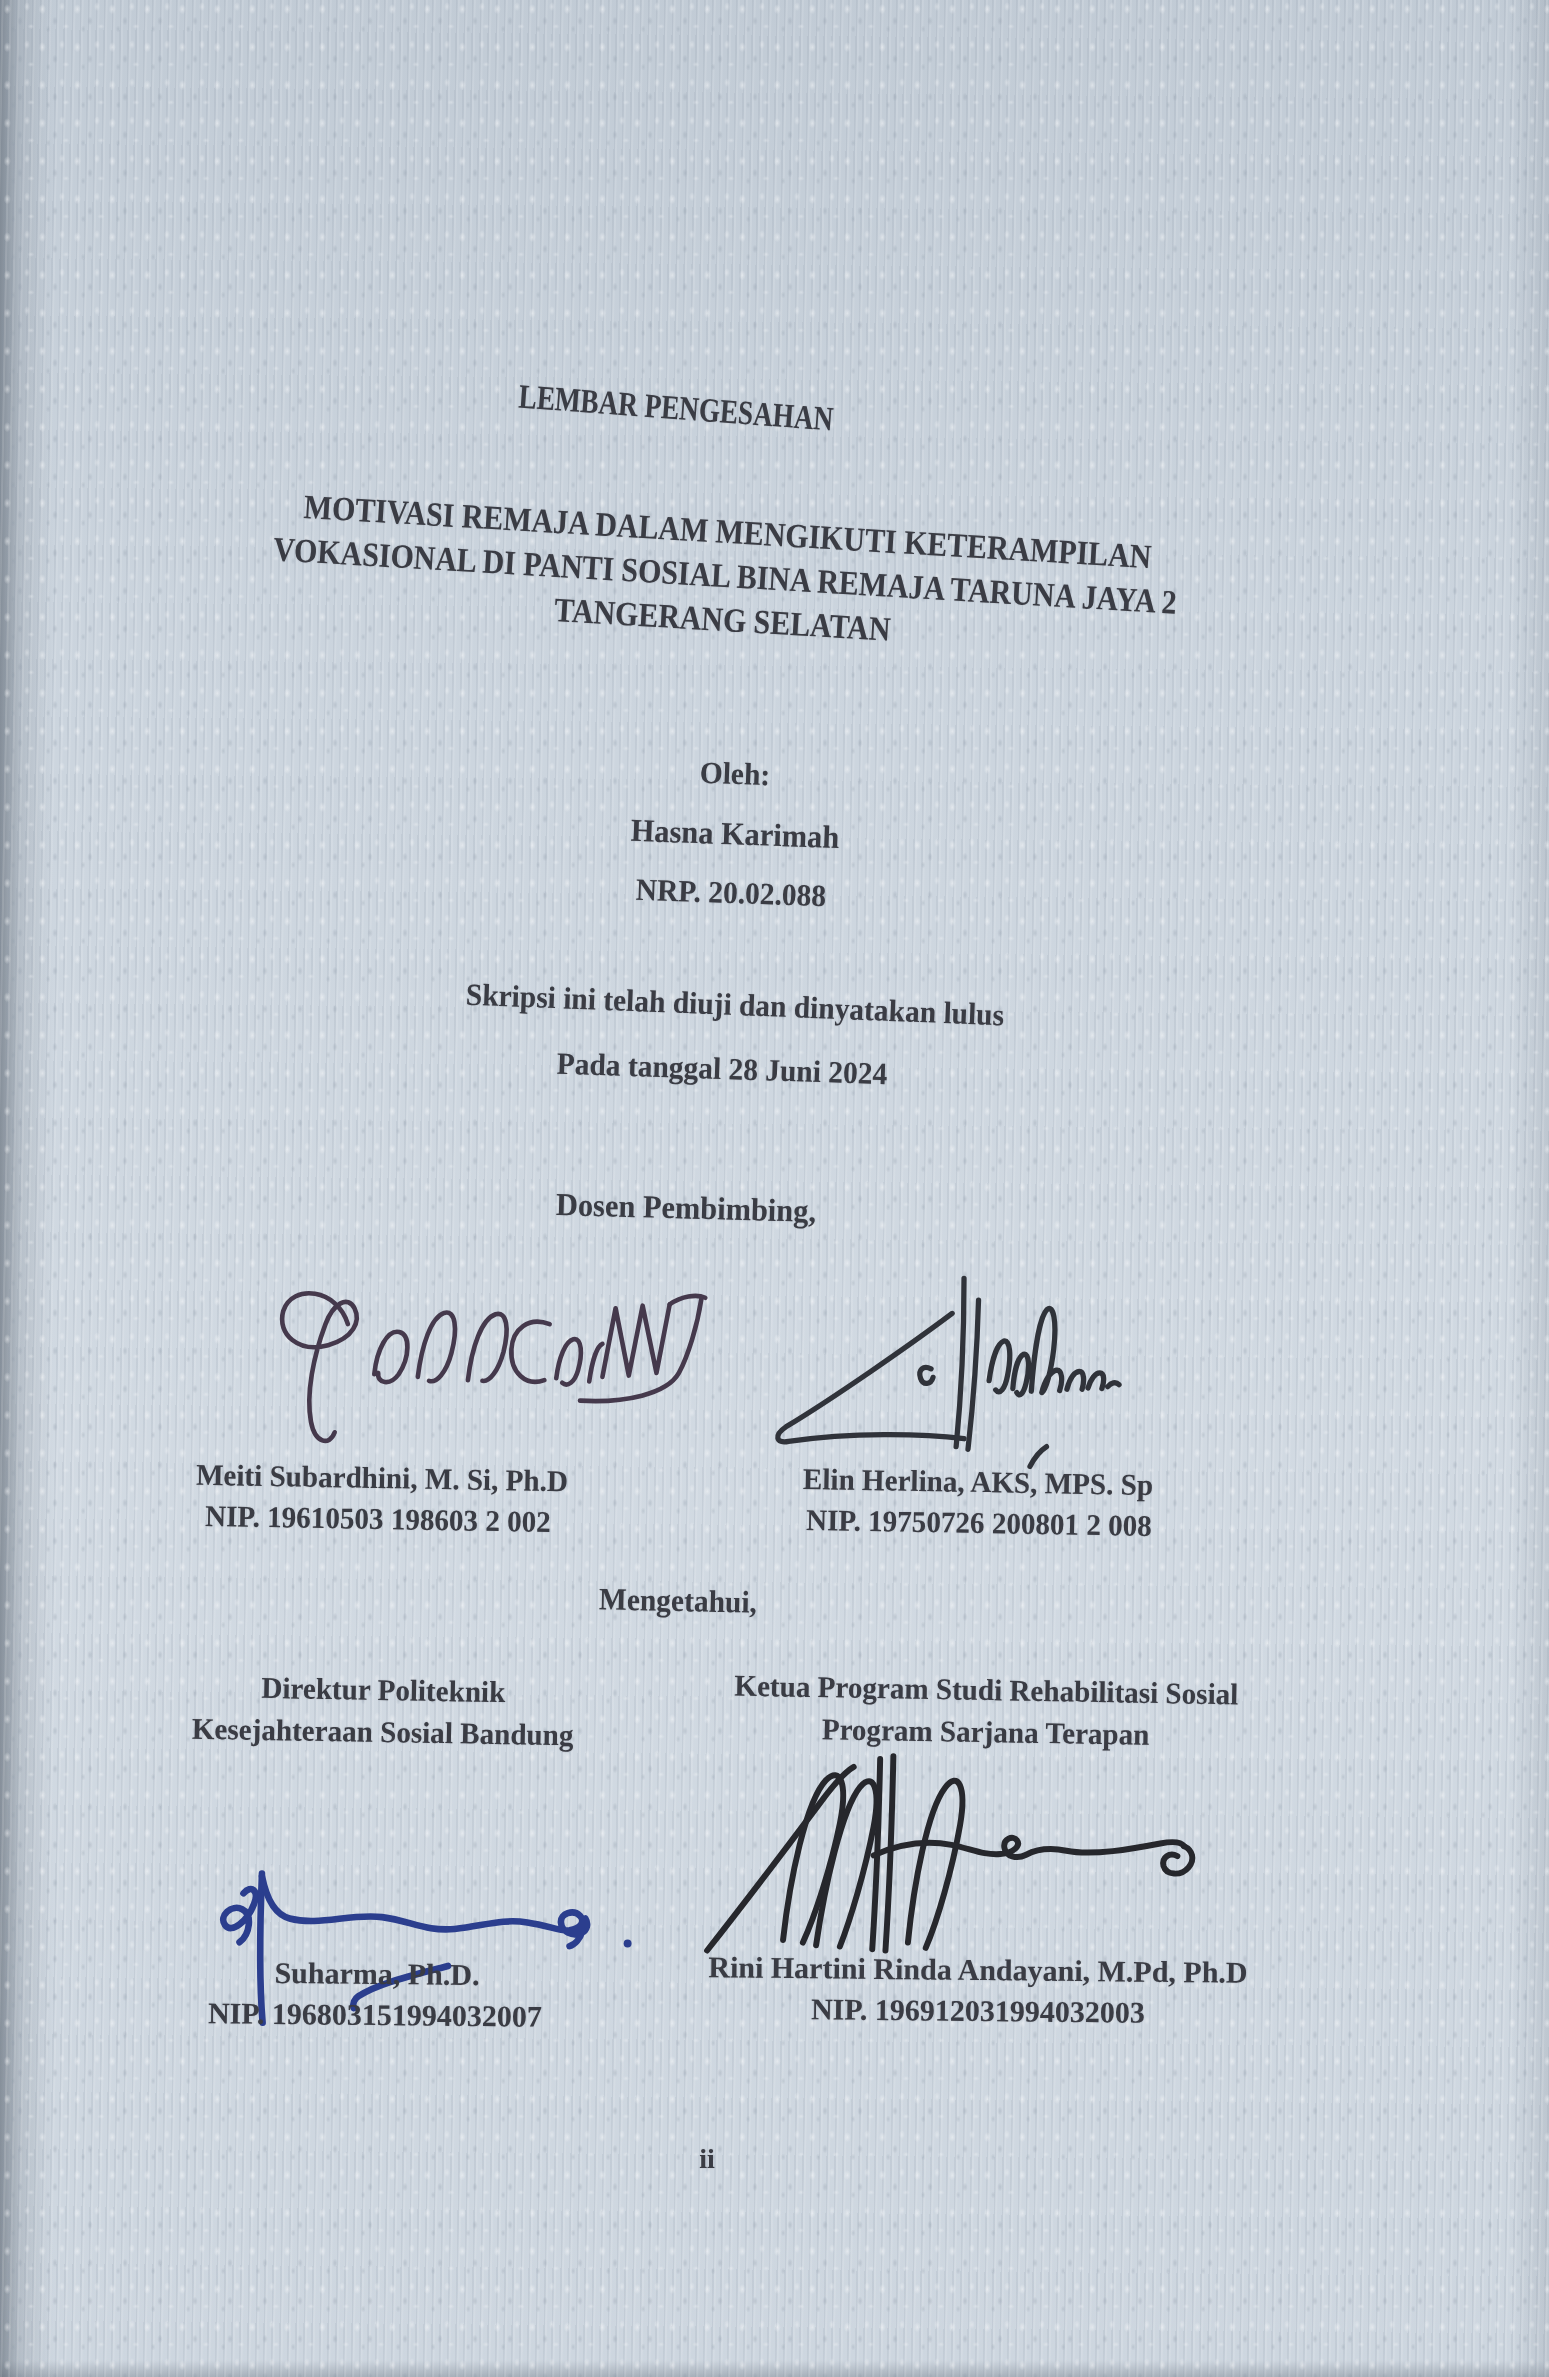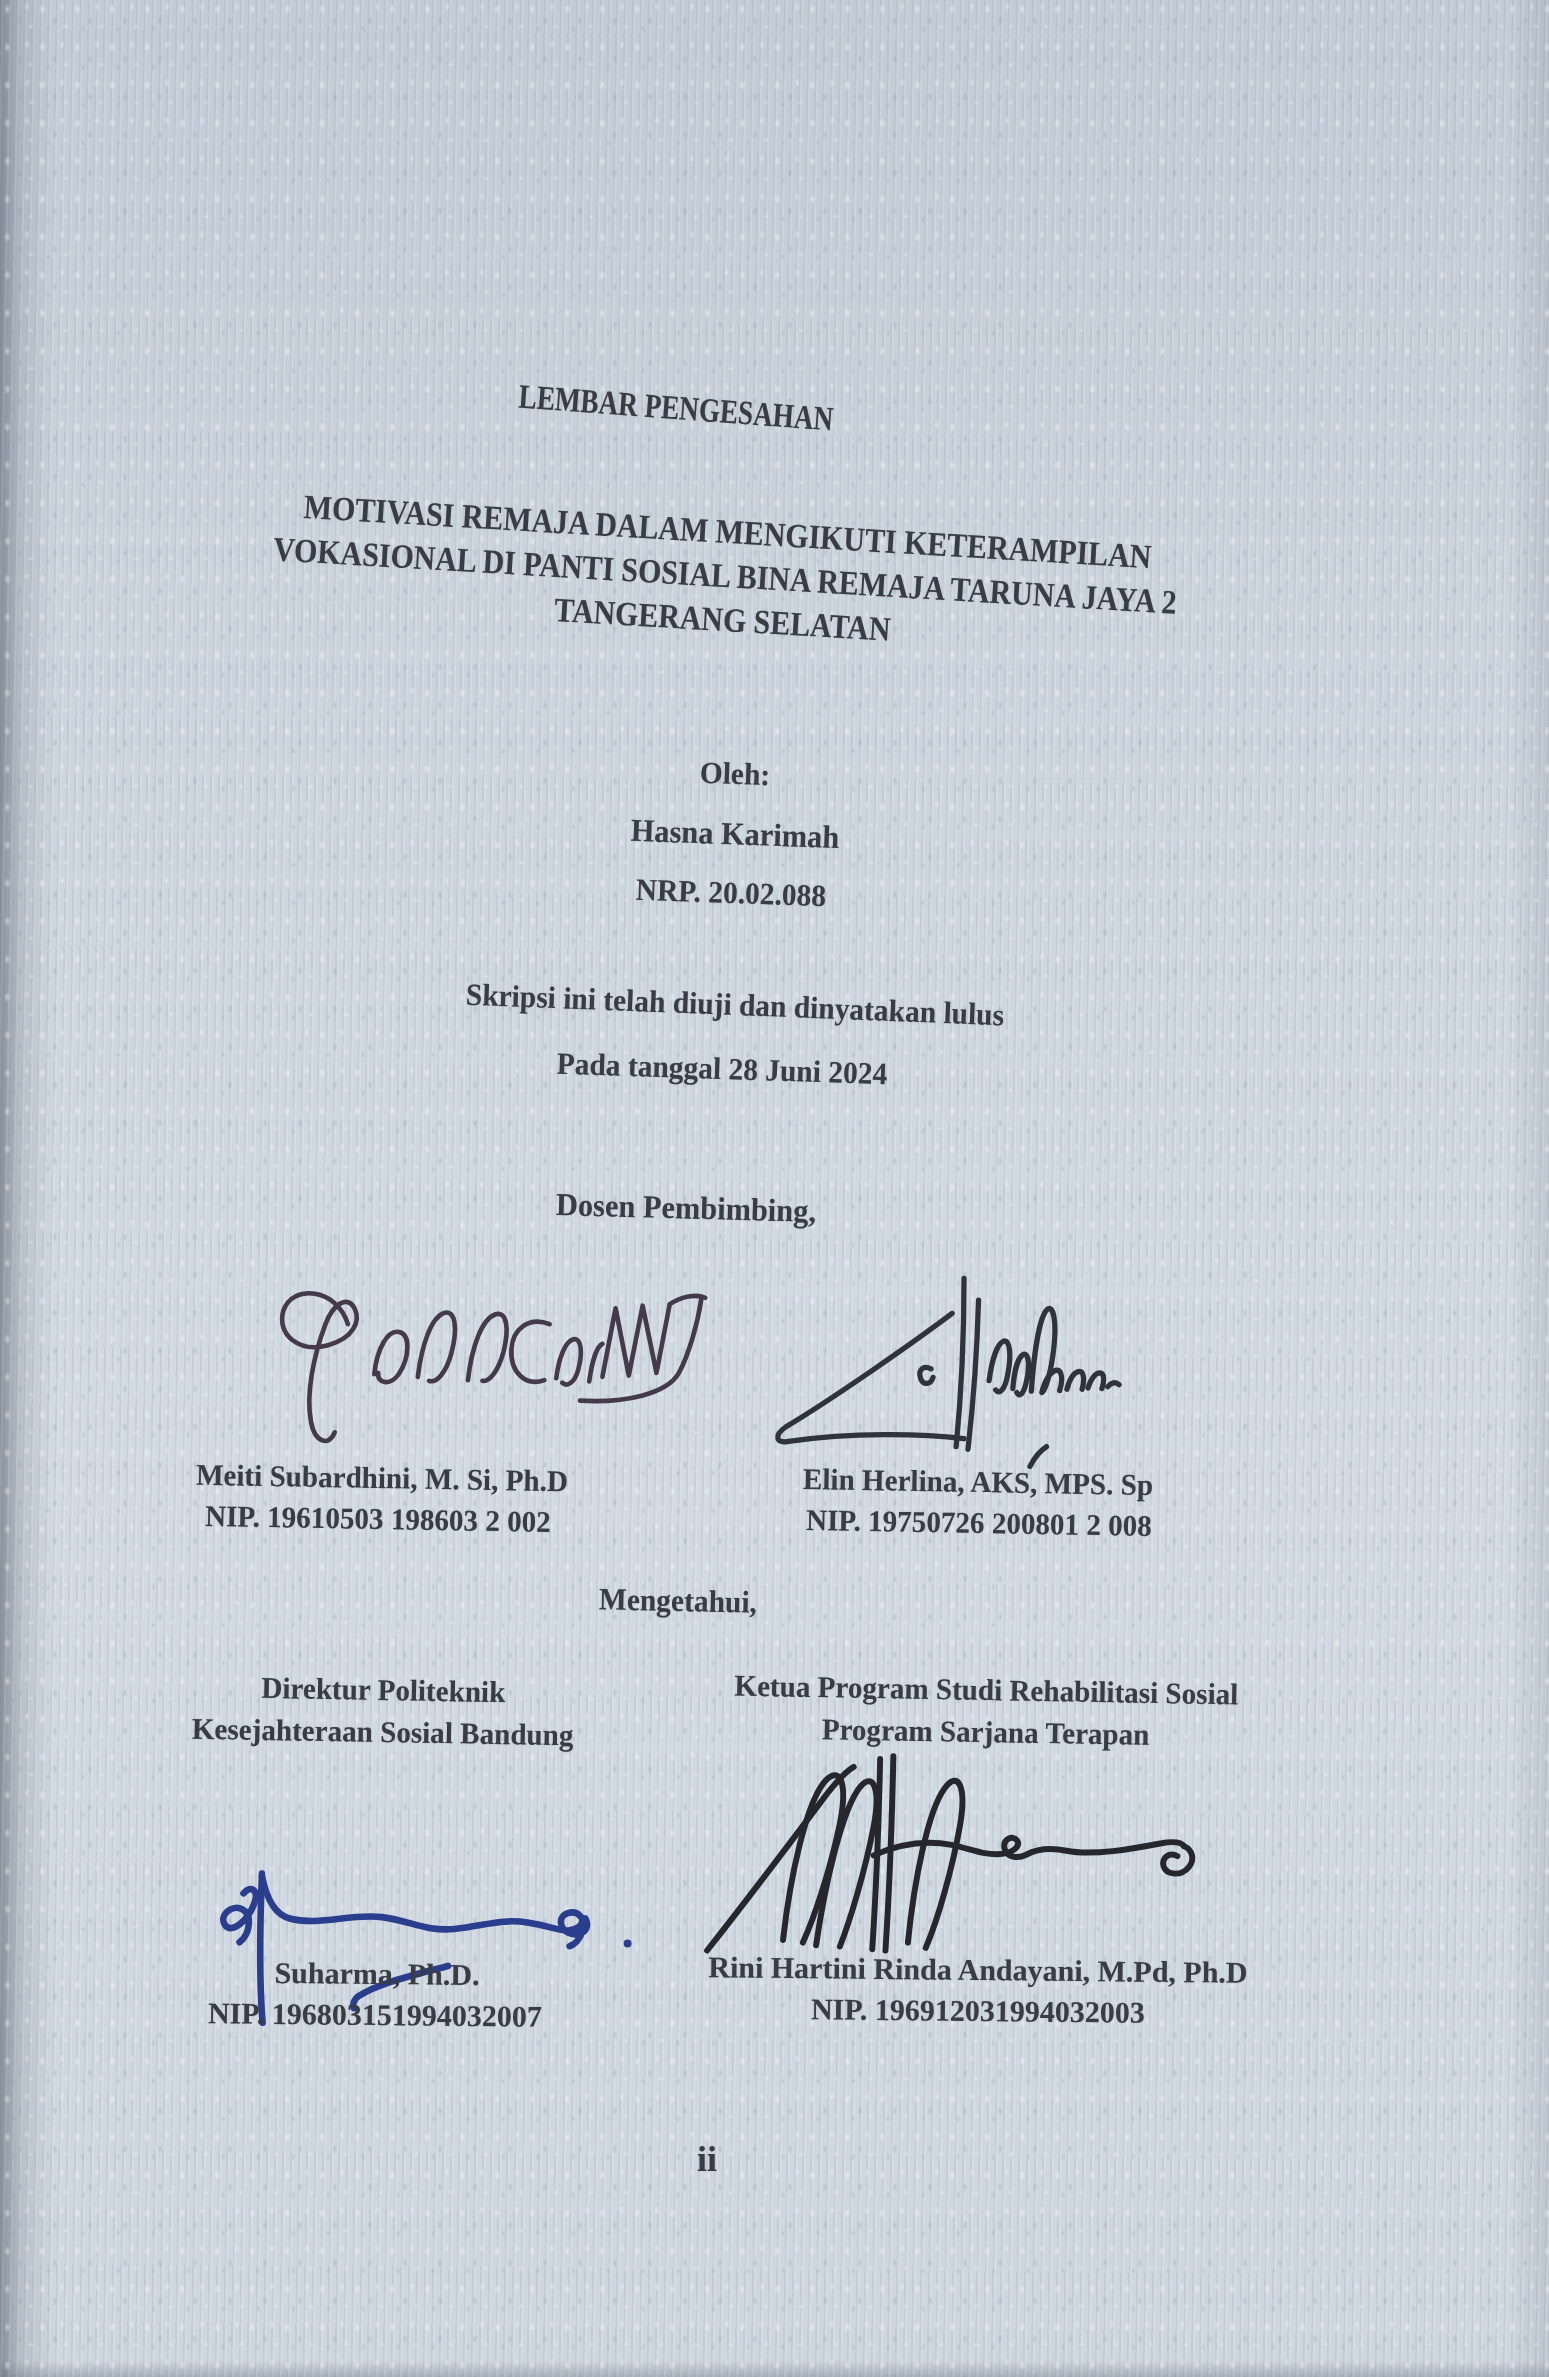--- a/index.html
+++ b/index.html
@@ -50,21 +50,21 @@
   .sup-right-name{left:978px;top:1482px;font-size:30px;transform:translate(-50%,-50%) rotate(1deg) scaleX(0.97);}
   .sup-right-nip{left:979px;top:1523px;font-size:30px;transform:translate(-50%,-50%) rotate(1deg) scaleX(0.97);}
   .meng{left:678px;top:1601px;font-size:31px;transform:translate(-50%,-50%) rotate(1.2deg) scaleX(0.95);}
   .off{font-size:30px;line-height:42px;text-align:center;}
   .off-left{left:383px;top:1711px;transform:translate(-50%,-50%) rotate(1deg) scaleX(0.97);}
   .off-right{left:986px;top:1711px;transform:translate(-50%,-50%) rotate(1deg) scaleX(0.97);}
   .name-left{left:377px;top:1974px;font-size:30px;transform:translate(-50%,-50%) rotate(0.6deg);}
   .nip-left{left:375px;top:2015px;font-size:30px;transform:translate(-50%,-50%) rotate(0.6deg);}
   .name-right{left:978px;top:1970px;font-size:30px;transform:translate(-50%,-50%) rotate(0.6deg);}
   .nip-right{left:978px;top:2011px;font-size:30px;transform:translate(-50%,-50%) rotate(0.6deg);}
-  .pageno{left:707px;top:2159px;font-size:36px;transform:translate(-50%,-50%);}
+  .pageno{left:707px;top:2159px;font-size:28px;transform:translate(-50%,-50%);}
   .sig{position:absolute;overflow:visible;}
   .sig path{fill:none;stroke-linecap:round;stroke-linejoin:round;}
   .sig-meiti{left:258px;top:1245px;width:462px;height:211px;}
   .sig-meiti path{stroke:#45394c;stroke-width:7;}
   .sig-elin{left:746px;top:1229px;width:502px;height:277px;}
   .sig-elin path{stroke:#30333a;stroke-width:8;}
   .sig-suharma{left:192px;top:1830px;width:462px;height:198px;}
   .sig-suharma path{stroke:#2b3e8e;stroke-width:10;}
   .sig-suharma circle{fill:#2b3e8e;}
   .sig-rini{left:674px;top:1718px;width:555px;height:251px;}

